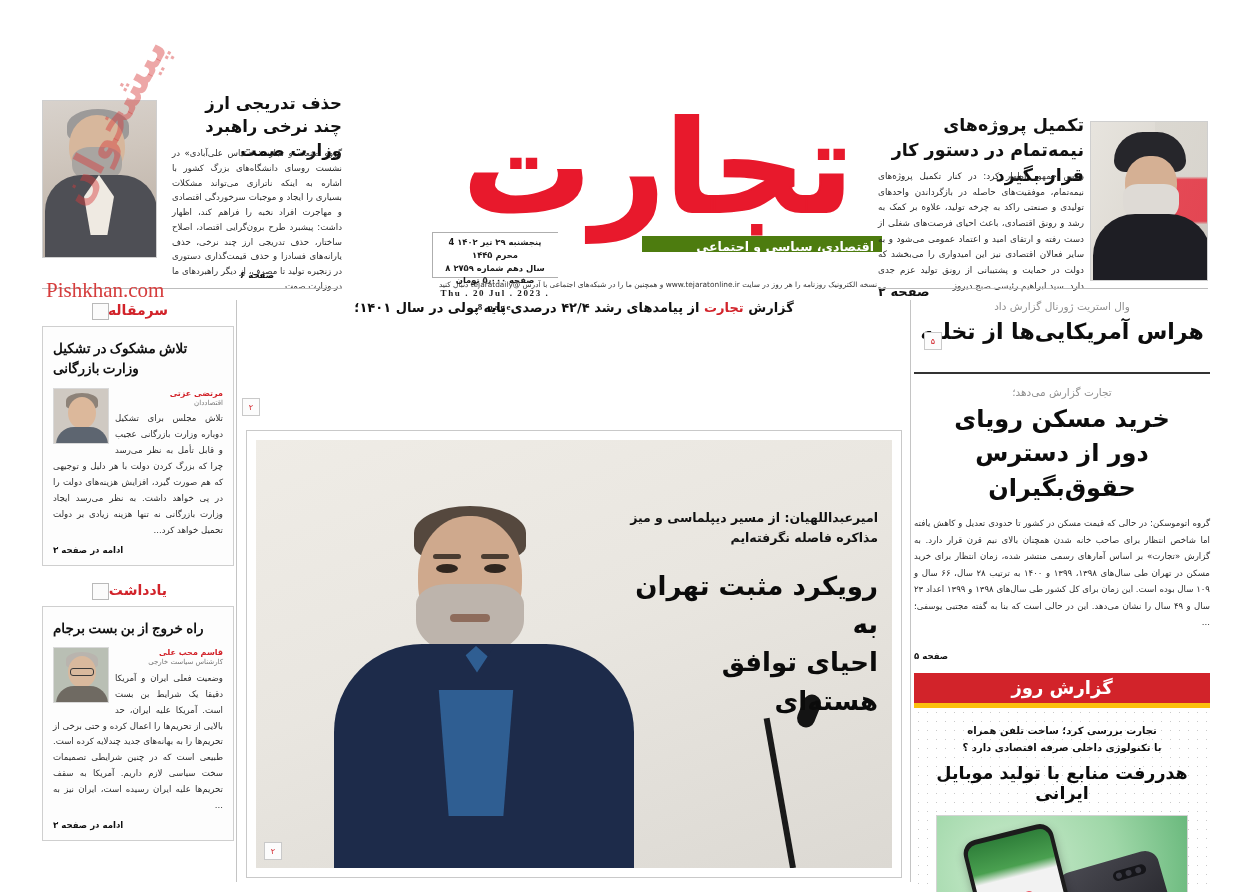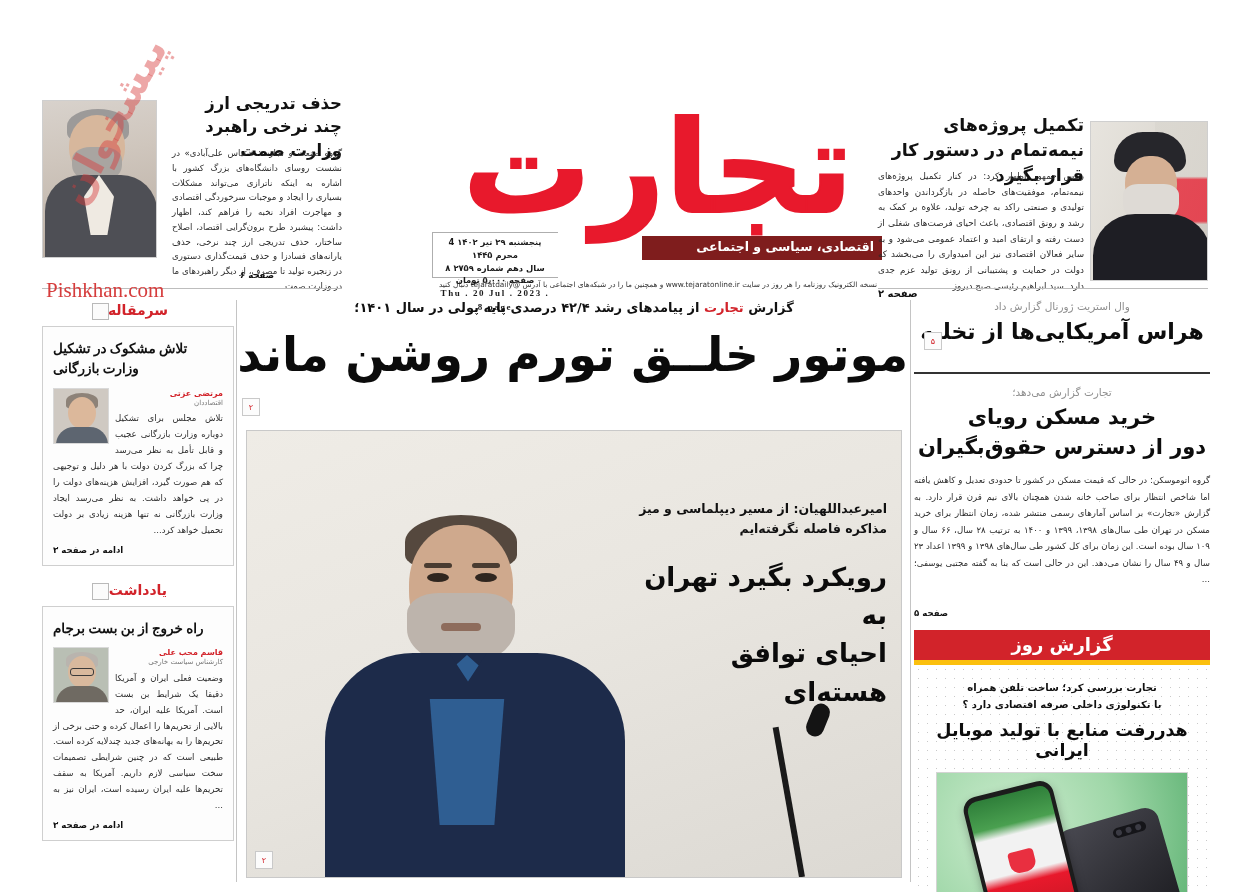--- a/index.html
+++ b/index.html
@@ -139,22 +139,22 @@
     font-size: 128px;
     font-weight: 700;
     color: #e8192c;
     line-height: 1.25;
     letter-spacing: -4px;
     -webkit-text-stroke: 2px #e8192c;
   }
   .yellow-band {
     position: absolute;
     left: 210px; top: 140px;
-    width: 240px; height: 24px;
-    background: #7f1d1d;
+    width: 240px; height: 16px;
+    background: #4d7c0f;
   }
   .yellow-band span {
     position: absolute;
     right: 8px; top: 3px;
     font-size: 12.5px;
     font-weight: 700;
     color: #ffffff;
     letter-spacing: -0.2px;
   }
   .date-box {
@@ -247,21 +247,21 @@
     width: 206px;
     text-align: justify;
     font-size: 8.8px;
     line-height: 1.78;
     color: #2b2b2b;
   }
   .tr-more {
     position: absolute;
     right: 124px; bottom: 4px;
     width: 206px;
-    font-size: 10px;
+    font-size: 13px;
     font-weight: 700;
     color: #111;
     text-align: left;
   }
   .tr-rule {
     position: absolute;
     right: 42px; top: 196px;
     width: 330px; height: 1px;
     background: #bdbdbd;
   }
@@ -401,20 +401,21 @@
     line-height: 17px;
   }
 
   
   .main-photo {
     position: absolute;
     left: 6px; top: 130px;
     width: 656px; height: 448px;
     border: 1px solid #c9c9c9;
     background: #ffffff;
+    padding: 9px;
   }
   .mp-inner {
     position: relative;
     width: 100%; height: 100%;
     background: linear-gradient(160deg,#efece6 0%,#e9e6e0 45%,#dcd9d3 100%);
     overflow: hidden;
   }
   .mp-subject {
     position: absolute;
     left: 78px; bottom: 0;
@@ -510,21 +511,21 @@
   }
   .rc-head {
     text-align: center;
     font-size: 22px;
     font-weight: 700;
     color: #0d0d0d;
     line-height: 1.44;
     letter-spacing: -0.5px;
     margin-top: 4px;
   }
-  .rc-head.sm { font-size: 21px; }
+  .rc-head.sm { font-size: 24px; }
   .rc-body {
     font-size: 8.6px;
     line-height: 1.92;
     color: #2b2b2b;
     text-align: justify;
     margin-top: 10px;
   }
   .rc-more {
     font-size: 8.6px;
     font-weight: 700;
@@ -719,21 +720,20 @@
       <div class="op-cont">ادامه در صفحه ۳</div>
     </div>
   </div>
 
   <div class="col-center">
 
     <div class="lead-kicker">
       <span>گزارش </span><span class="brand">تجارت</span><span> از پیامدهای رشد ۴۲/۴ درصدی پایه پولی در سال ۱۴۰۱؛</span>
     </div>
 
-    <div class="lead-headline">موتور خلــق تورم روشن ماند</div>
 
     <div class="pgbadge" style="left:2px; top:98px;">۲</div>
 
     <div class="main-photo">
       <div class="mp-inner">
         <div class="mp-subject">
           <div class="mp-hair"></div>
           <div class="mp-head"></div>
           <div class="mp-browL"></div>
           <div class="mp-browR"></div>
@@ -744,21 +744,21 @@
           <div class="mp-suit"></div>
           <div class="mp-shirt"></div>
           <div class="mp-collar"></div>
         </div>
         <div class="mp-mic-stem"></div>
         <div class="mp-mic-head"></div>
 
         <div class="mp-text">
           <div class="mp-kicker">امیرعبداللهیان: از مسیر دیپلماسی و میز مذاکره فاصله نگرفته‌ایم</div>
           <div class="mp-head-big">
-            <div>رویکرد بگیرد تهران به</div>
+            <div>رویکرد مثبت تهران به</div>
             <div>احیای توافق هسته‌ای</div>
           </div>
         </div>
 
         <div class="pgbadge" style="left:8px; bottom:8px;">۲</div>
       </div>
     </div>
   </div>
 
   <div class="col-right">

